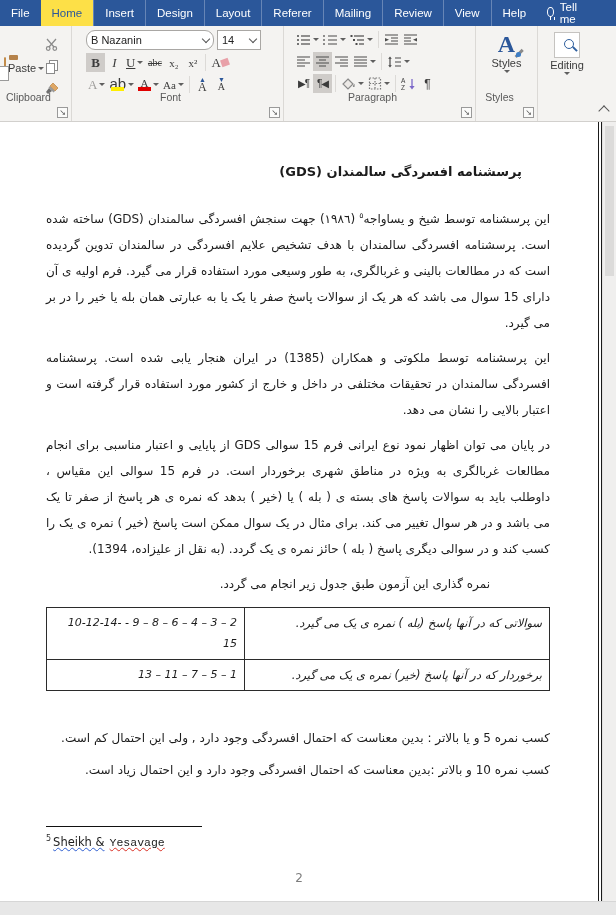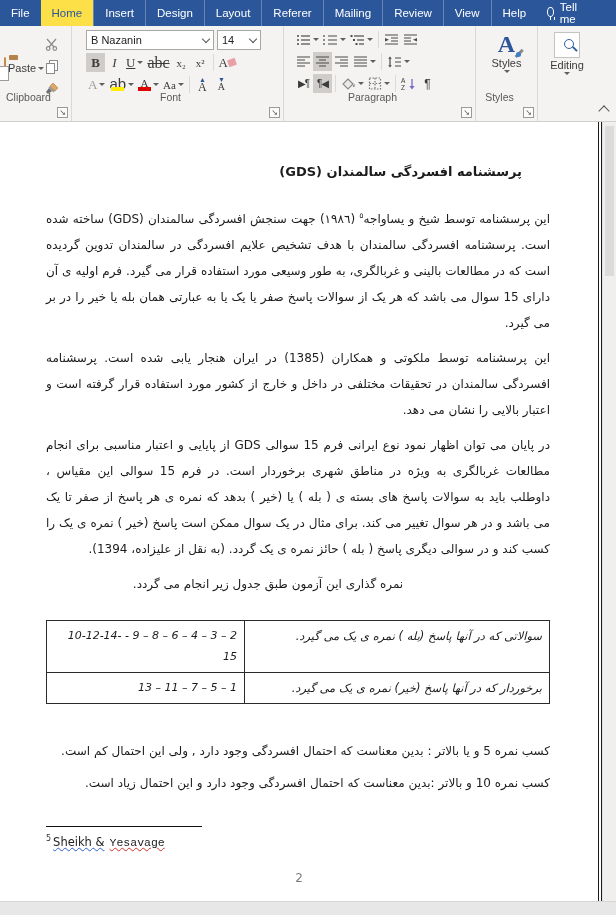--- a/index.html
+++ b/index.html
@@ -34,26 +34,26 @@
   .clipicon::before { content:""; position:absolute; top:-3px; left:4px; width:9px; height:5px; background:#b5824a; border-radius:1px; }
   .clipicon .pg { position:absolute; right:-4px; bottom:-2px; width:12px; height:15px; background:#fff; border:1px solid #9a9a9a; }
   .clip-col { display:flex; flex-direction:column; gap:3px; padding-top:5px; }
   .ic { display:block; }
 
   
   .g-font { width:212px; display:flex; flex-direction:column; gap:3px; }
   .combos { display:flex; gap:3px; padding-left:10px; }
   .combo { background:#fff; border:1px solid #a9a7a4; height:20px; display:flex; align-items:center; padding:0 4px; gap:4px; font-size:11px; color:#222; }
   .combo .chevv { margin-left:auto; }
-  .fname { width:128px; }
+  .fname { width:128px;border-radius:9px; }
   .fsize { width:44px; }
   .fontrow { display:flex; align-items:center; padding-left:10px; }
   .glyph { font-family:"Liberation Serif","DejaVu Serif",serif; font-size:13px; color:#3b3b3b; }
   .u-line { text-decoration:underline; }
-  .strike { text-decoration:line-through; font-size:16px; }
+  .strike { text-decoration:line-through; font-size:10px; }
   .eff { color:#9e9d9b; }
   .bar { display:inline-block; width:13px; height:4px; margin-top:-2px; }
   .stack { display:flex; flex-direction:column; align-items:center; line-height:10px; }
   .bluecar { color:#2b579a; font-size:7px; line-height:5px; }
 
   
   .g-para { width:192px; display:flex; flex-direction:column; gap:3px; }
   .pararow { display:flex; align-items:center; padding-left:6px; }
   svg.pic { stroke:#4a4a4a; stroke-width:1.2; fill:none; }
   .ltr-rtl { font-size:10px; letter-spacing:-1px; color:#3b3b3b; }
@@ -73,21 +73,21 @@
   
   .docrow { display:flex; height:779px; }
   .page { width:598px; height:779px; background:#fff; position:relative; padding:42px 48px 0 46px; }
   .page-edge { width:4px; height:779px; background:#fff; border-left:1px solid #1a1a1a; border-right:1px solid #1a1a1a; }
   .scrollbar { flex:1; background:#f0efee; border-left:1px solid #e2e1e0; position:relative; }
   .thumb { position:absolute; left:2px; right:2px; top:4px; height:150px; background:#dcdbda; }
 
   .doc { direction:rtl; font-family:"DejaVu Sans",sans-serif; color:#1c1c1c; font-size:12px; }
   .doc-title { font-weight:bold; font-size:13px; text-align:right; padding-left:0; padding-right:28px; margin-bottom:24px; }
   .doc p.body { text-align:justify; line-height:26px; margin-bottom:9px; }
-  .doc p.intro { text-align:center; line-height:26px; margin:6px 0 23px; padding-right:60px; }
+  .doc p.intro { text-align:right; line-height:26px; margin:6px 0 10px; padding-right:60px; }
   sup.fn { font-size:8px; }
 
   table.scoring { width:100%; border-collapse:collapse; direction:rtl; margin-top:4px; }
   table.scoring td { border:1.5px solid #2b2b2b; vertical-align:top; padding:4px 7px;font-style:italic; }
   td.desc { width:305px; text-align:right; font-size:11.5px; line-height:22px; }
   td.nums { direction:ltr; text-align:right; font-size:11px; line-height:21px; white-space:nowrap; }
   tr.r1 td { height:52px; }
   tr.r2 td { height:30px; }
 
   .notes { margin-top:34px; }

